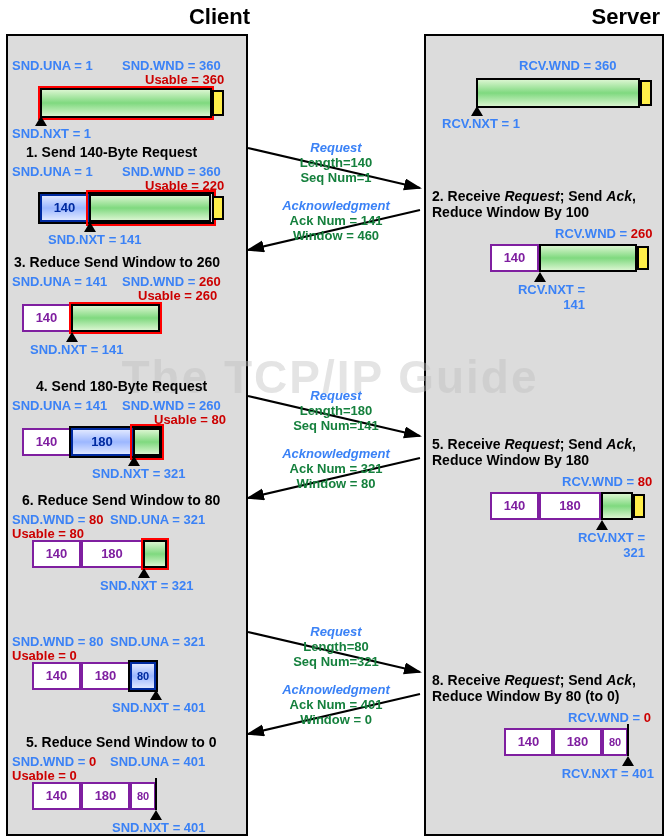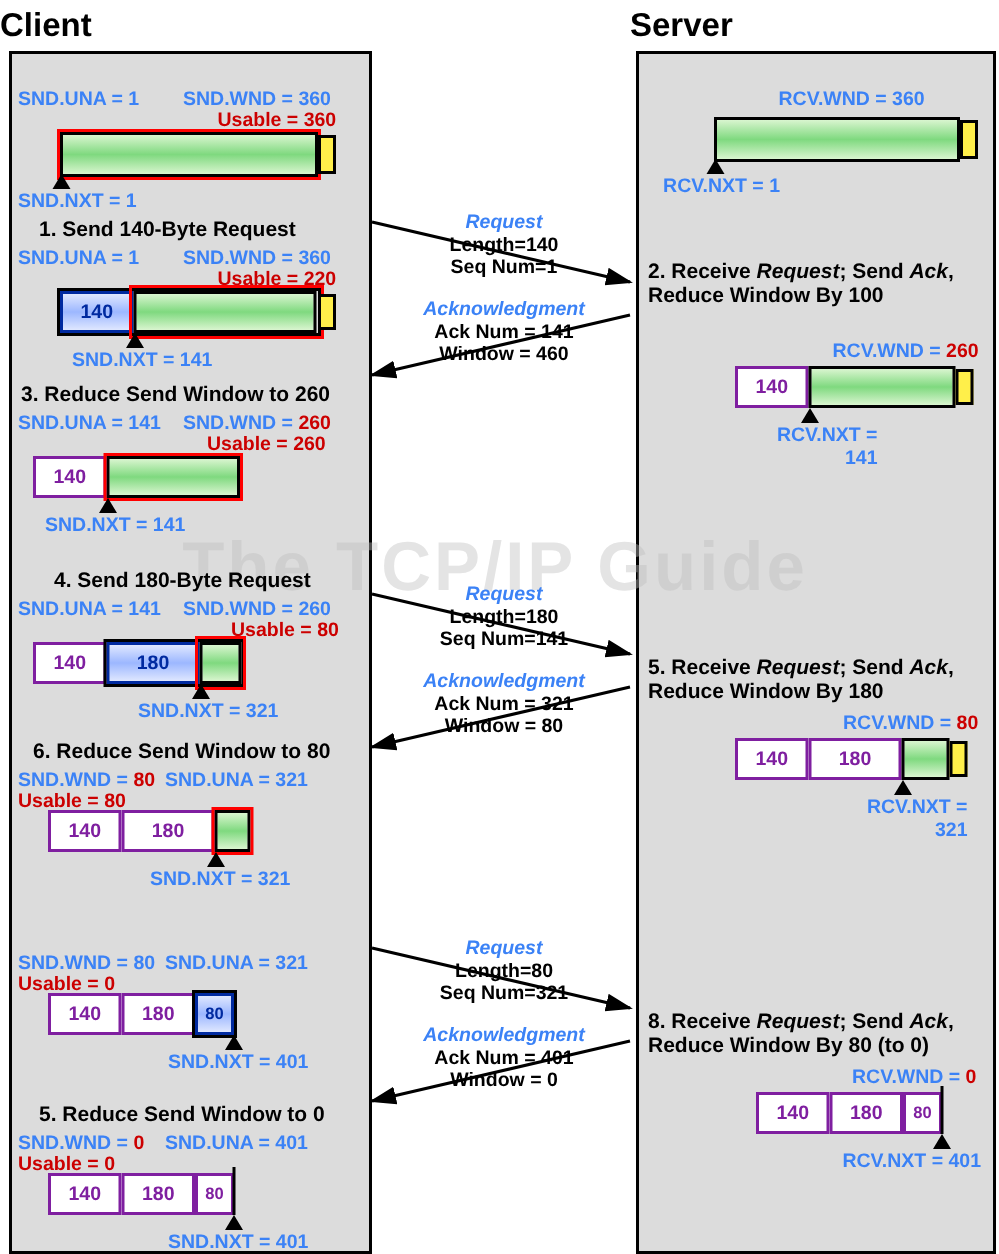--- a/index.html
+++ b/index.html
@@ -1,22 +1,22 @@
 <!DOCTYPE html>
 <html><head>
 <meta charset="utf-8">
 <style>
   body{margin:0;background:#fff;font-family:Arial,Helvetica,sans-serif;font-size:13px;color:#000}
   .page{position:relative;width:666px;height:836px;overflow:hidden}
-  .col-header{position:absolute;top:4px;font-weight:bold;font-size:22px;text-align:left}
+  .col-header{position:absolute;top:4px;font-weight:bold;font-size:22px;text-align:right}
   .panel{position:absolute;background:#dcdcdc;border:2px solid #000}
   .abs{position:absolute}
   .blk{font-weight:bold;color:#3b82f6}
   .red{font-weight:bold;color:#c00}
-  .blue{color:#000000;font-weight:bold}
+  .blue{color:#15803d;font-weight:bold}
   .ital{font-style:italic}
   .wm{position:absolute;color:#bfbfbf;font-size:46px;font-weight:bold;letter-spacing:2px;pointer-events:none;user-select:none;width:660px;text-align:center;opacity:.42}
   .gbar{position:absolute;border:2px solid #000}
   .greenfill{background:linear-gradient(#d9f5cf,#7fd97f,#d9f5cf)}
   .yellowtab{background:#ffef4a;border:2px solid #000;position:absolute}
   .redwin{position:absolute;border:2px solid #f00}
   .tick{position:absolute;width:0;height:0;border-left:6px solid transparent;border-right:6px solid transparent;border-bottom:10px solid #000}
   .pbox{position:absolute;border:2px solid #7f1fa0;background:#fff;text-align:center;font-weight:bold;color:#7f1fa0;font-size:13px}
   .bbox{position:absolute;border:2px solid #002aa0;background:linear-gradient(#dfe7ff,#9cb7ff,#dfe7ff);text-align:center;font-weight:bold;color:#002aa0;font-size:13px}
   .step{font-weight:bold;font-size:14px}
@@ -154,21 +154,21 @@
   <div class="abs" style="top:778px;left:155px;width:2px;height:32px;background:#000"></div>
   <div class="tick" style="top:810px;left:150px"></div>
   <div class="abs blk" style="top:820px;left:112px">SND.NXT = 401</div>
 
   <div class="abs blk" style="top:58px;left:519px">RCV.WND = 360</div>
   <div class="gbar greenfill" style="top:78px;left:476px;width:160px;height:26px"></div>
   <div class="yellowtab" style="top:80px;left:640px;width:8px;height:22px"></div>
   <div class="tick" style="top:106px;left:471px"></div>
   <div class="abs blk" style="top:116px;left:440px;width:80px;text-align:right">RCV.NXT = 1</div>
 
-  <div class="abs step" style="top:172px;left:432px;width:228px">2. Receive <span class="ital">Request</span>; Send <span class="ital">Ack</span>, Reduce Window By 100</div>
+  <div class="abs step" style="top:188px;left:432px;width:228px">2. Receive <span class="ital">Request</span>; Send <span class="ital">Ack</span>, Reduce Window By 100</div>
   <div class="abs" style="top:226px;left:555px"><span class="blk">RCV.WND = </span><span class="red">260</span></div>
   <div class="pbox" style="top:244px;left:490px;width:45px;height:24px;line-height:24px">140</div>
   <div class="gbar greenfill" style="top:244px;left:539px;width:94px;height:24px"></div>
   <div class="yellowtab" style="top:246px;left:637px;width:8px;height:20px"></div>
   <div class="tick" style="top:272px;left:534px"></div>
   <div class="abs blk" style="top:282px;left:495px;width:90px;text-align:right">RCV.NXT = 141</div>
 
   <div class="abs step" style="top:436px;left:432px;width:228px">5. Receive <span class="ital">Request</span>; Send <span class="ital">Ack</span>, Reduce Window By 180</div>
   <div class="abs" style="top:474px;left:562px"><span class="blk">RCV.WND = </span><span class="red">80</span></div>
   <div class="pbox" style="top:492px;left:490px;width:45px;height:24px;line-height:24px">140</div>

